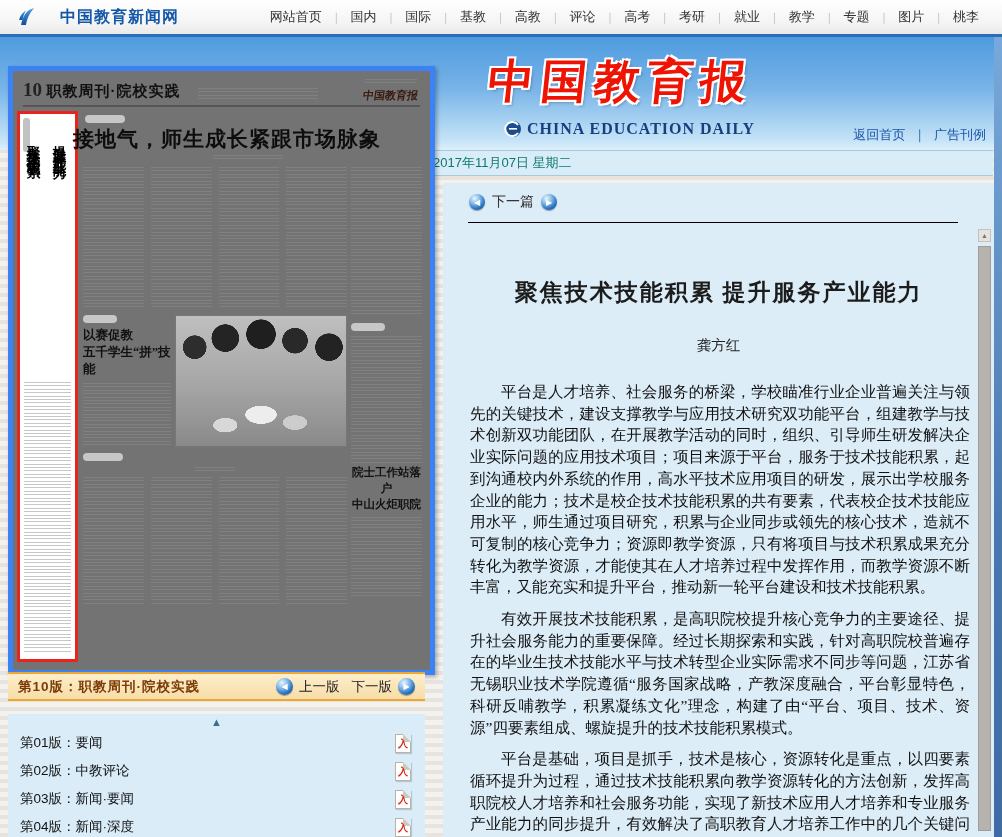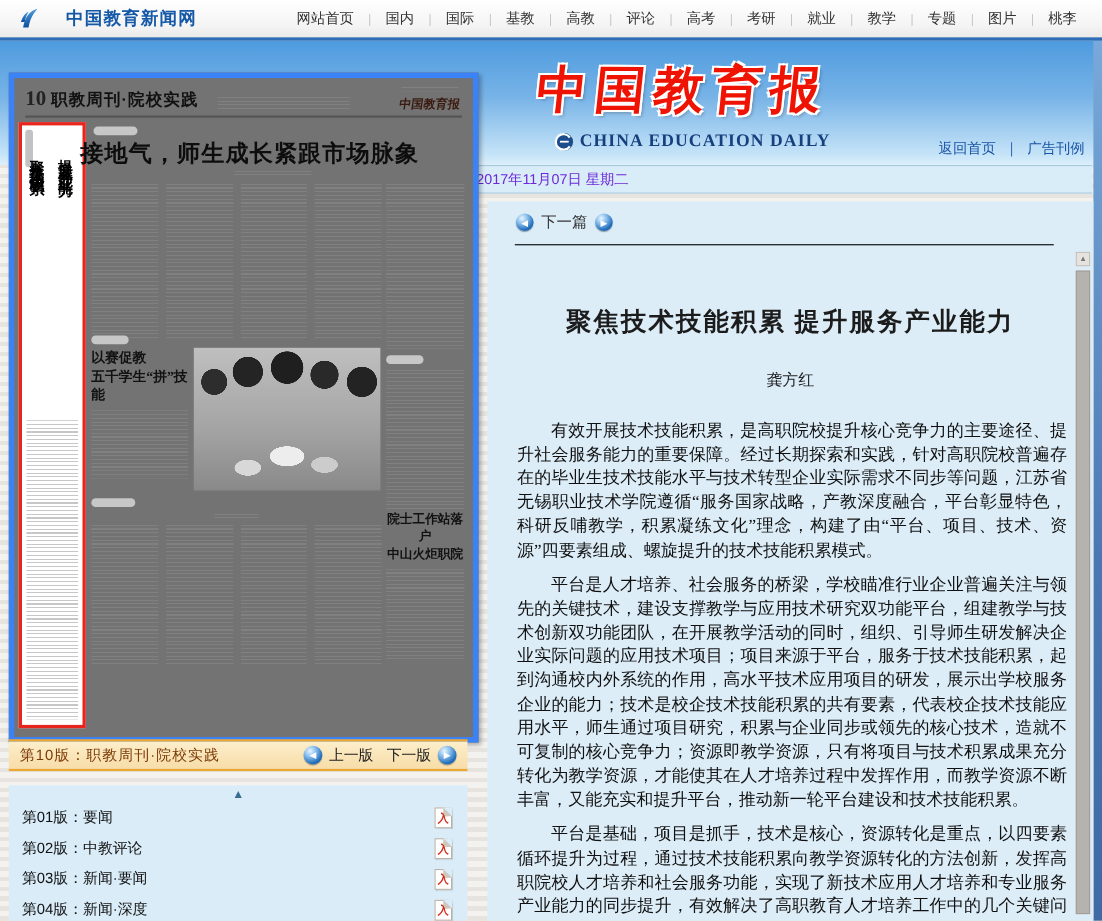--- a/index.html
+++ b/index.html
@@ -24,21 +24,21 @@
   #paper-sub{position:absolute;left:504px;top:83px;display:flex;align-items:center;gap:5px;
     font-family:"Liberation Serif",serif;font-weight:bold;font-size:16px;color:#163f7e;letter-spacing:1px;}
   #mast-links{position:absolute;right:16px;bottom:6px;font-size:13px;color:#1b55a8;display:flex;gap:8px;align-items:center}
   #mast-links a{color:#1b55a8;text-decoration:none;cursor:pointer}
   
   #edge{position:absolute;right:0;top:37px;width:8px;height:800px;
     background:linear-gradient(180deg,#79a9da,#4a77b1 60%,#3f6aa3)}
   
   #datebar{position:absolute;left:433px;top:150px;width:560px;height:26px;background:#d9edf9;
     border-top:1px solid #a9c9dd;border-bottom:1px solid #a9c9dd;display:flex;align-items:center;
-    font-size:13px;color:#6d28d9;box-sizing:border-box}
+    font-size:13px;color:#0f766e;box-sizing:border-box}
   
   #content{position:absolute;left:443px;top:183px;width:551px;height:654px;background:#dcedf8;}
   #artnav{display:flex;align-items:center;gap:7px;padding:10px 0 0 26px;font-size:14px;color:#333}
   .rule{border:none;border-top:1px solid #000;margin:11px 0 0 25px;width:490px}
   #art-title{font-family:"Liberation Serif",serif;font-weight:bold;font-size:23px;color:#1c1c1c;
     letter-spacing:2px;text-align:center;margin:54px 20px 0 20px}
   #art-author{font-family:"Liberation Serif",serif;font-size:14.5px;color:#222;text-align:center;margin-top:28px}
   #art-body{margin:26px 0 0 27px;width:500px;font-family:"Liberation Serif",serif;font-size:15.5px;
     line-height:21.7px;color:#111;text-align:justify}
   #art-body p{margin:0 0 10px 0;text-indent:2em}
@@ -69,21 +69,21 @@
   #red-ft{position:absolute;left:4px;right:4px;top:268px;bottom:5px}
   .tag{height:8px;background:#c7c7c7;border-radius:4px}
   #lead-tag{position:absolute;left:72px;top:44px;width:40px}
   #p-kicker{position:absolute;left:78px;top:42px;width:330px;text-align:center;font-size:8.5px;color:#222;
     white-space:nowrap;overflow:hidden}
   #p-headline{position:absolute;left:60px;top:54px;width:336px;text-align:left;
     font-family:"Liberation Serif",serif;font-weight:bold;font-size:21px;color:#0d0d0d;letter-spacing:1px}
   #p-byline{position:absolute;left:200px;top:84px;width:70px;height:5px}
   #cols-top{position:absolute;left:70px;top:96px;width:264px;height:142px;display:flex;gap:7px}
   #cols-top div{flex:1}
-  #story2{position:absolute;left:70px;top:234px;width:88px;height:134px}
+  #story2{position:absolute;left:70px;top:244px;width:88px;height:134px}
   #story2 .tag{width:34px;margin-bottom:4px}
   #story2 .s-h{font-family:"Liberation Serif",serif;font-weight:bold;font-size:12.5px;color:#111;
     white-space:pre-line;line-height:17px}
   #story2 .ft{height:62px;margin-top:5px}
   #photo{position:absolute;left:162px;top:244px;width:172px;height:132px;border:1px solid #777;
     background:
       radial-gradient(circle 12px at 11% 24%,#2d2d2d 97%,transparent),
       radial-gradient(circle 14px at 29% 17%,#242424 97%,transparent),
       radial-gradient(circle 15px at 50% 14%,#1f1f1f 97%,transparent),
       radial-gradient(circle 13px at 70% 19%,#292929 97%,transparent),
@@ -103,21 +103,21 @@
   #rightcol .ft1{height:150px}
   #rightcol .tag{width:34px;margin:6px 0 4px 0}
   #rightcol .s-h{font-family:"Liberation Serif",serif;font-weight:bold;font-size:11.5px;color:#111;
     white-space:pre-line;text-align:center;line-height:16px}
   #rightcol .ft2{height:128px;margin-top:5px}
   #rightcol .ft3{height:82px;margin-top:5px}
   
   #pagebar{position:absolute;left:8px;top:672px;width:417px;height:29px;box-sizing:border-box;
     background:linear-gradient(180deg,#fdeecb,#f7dda8);border-top:2px solid #eda833;border-bottom:2px solid #eda833;
     display:flex;align-items:center;padding:0 10px;font-size:13.5px}
-  #pagebar .cur{color:#7c3a05;font-weight:normal;letter-spacing:1px}
+  #pagebar .cur{color:#7c3a05;font-weight:bold;letter-spacing:1px}
   #pagebar .spacer{flex:1}
   #pagebar a{color:#1a1a1a;text-decoration:none;cursor:pointer;margin:0 6px}
   
   #pagelist{position:absolute;left:8px;top:714px;width:417px;height:123px;background:#d9ecf8}
   #pl-up{text-align:center;color:#3a6e90;font-size:11px;line-height:13px;padding-top:2px;cursor:pointer}
   .pl-row{height:28px;display:flex;align-items:center;padding:0 14px 0 12px;font-size:13.5px;color:#111}
   .pl-row a{color:#111;text-decoration:none;cursor:pointer}
   .pl-row .sp{flex:1}
   
   .pdf{width:14px;height:17px;background:#fff;border:1px solid #b9b2a8;position:relative;cursor:pointer;
@@ -311,21 +311,21 @@
       </span>
     <span>下一篇</span>
     <span class="globe sm">
         <span>▶</span>
       </span>
   </div>
   <hr class="rule">
   <h1 id="art-title">聚焦技术技能积累 提升服务产业能力</h1>
   <div id="art-author">龚方红</div>
   <div id="art-body">
+    <p>平台是人才培养、社会服务的桥梁，学校瞄准行业企业普遍关注与领先的关键技术，建设支撑教学与应用技术研究双功能平台，组建教学与技术创新双功能团队，在开展教学活动的同时，组织、引导师生研发解决企业实际问题的应用技术项目；项目来源于平台，服务于技术技能积累，起到沟通校内外系统的作用，高水平技术应用项目的研发，展示出学校服务企业的能力；技术是校企技术技能积累的共有要素，代表校企技术技能应用水平，师生通过项目研究，积累与企业同步或领先的核心技术，造就不可复制的核心竞争力；资源即教学资源，只有将项目与技术积累成果充分转化为教学资源，才能使其在人才培养过程中发挥作用，而教学资源不断丰富，又能充实和提升平台，推动新一轮平台建设和技术技能积累。</p>
     <p>有效开展技术技能积累，是高职院校提升核心竞争力的主要途径、提升社会服务能力的重要保障。经过长期探索和实践，针对高职院校普遍存在的毕业生技术技能水平与技术转型企业实际需求不同步等问题，江苏省无锡职业技术学院遵循“服务国家战略，产教深度融合，平台彰显特色，科研反哺教学，积累凝练文化”理念，构建了由“平台、项目、技术、资源”四要素组成、螺旋提升的技术技能积累模式。</p>
-    <p>平台是人才培养、社会服务的桥梁，学校瞄准行业企业普遍关注与领先的关键技术，建设支撑教学与应用技术研究双功能平台，组建教学与技术创新双功能团队，在开展教学活动的同时，组织、引导师生研发解决企业实际问题的应用技术项目；项目来源于平台，服务于技术技能积累，起到沟通校内外系统的作用，高水平技术应用项目的研发，展示出学校服务企业的能力；技术是校企技术技能积累的共有要素，代表校企技术技能应用水平，师生通过项目研究，积累与企业同步或领先的核心技术，造就不可复制的核心竞争力；资源即教学资源，只有将项目与技术积累成果充分转化为教学资源，才能使其在人才培养过程中发挥作用，而教学资源不断丰富，又能充实和提升平台，推动新一轮平台建设和技术技能积累。</p>
     <p>平台是基础，项目是抓手，技术是核心，资源转化是重点，以四要素循环提升为过程，通过技术技能积累向教学资源转化的方法创新，发挥高职院校人才培养和社会服务功能，实现了新技术应用人才培养和专业服务产业能力的同步提升，有效解决了高职教育人才培养工作中的几个关键问题。</p>
   </div>
   <div id="sb">
     <div class="sb-btn"><span>▲</span></div>
     <div class="sb-thumb"></div>
   </div>
 </div>
 
 </body></html>

